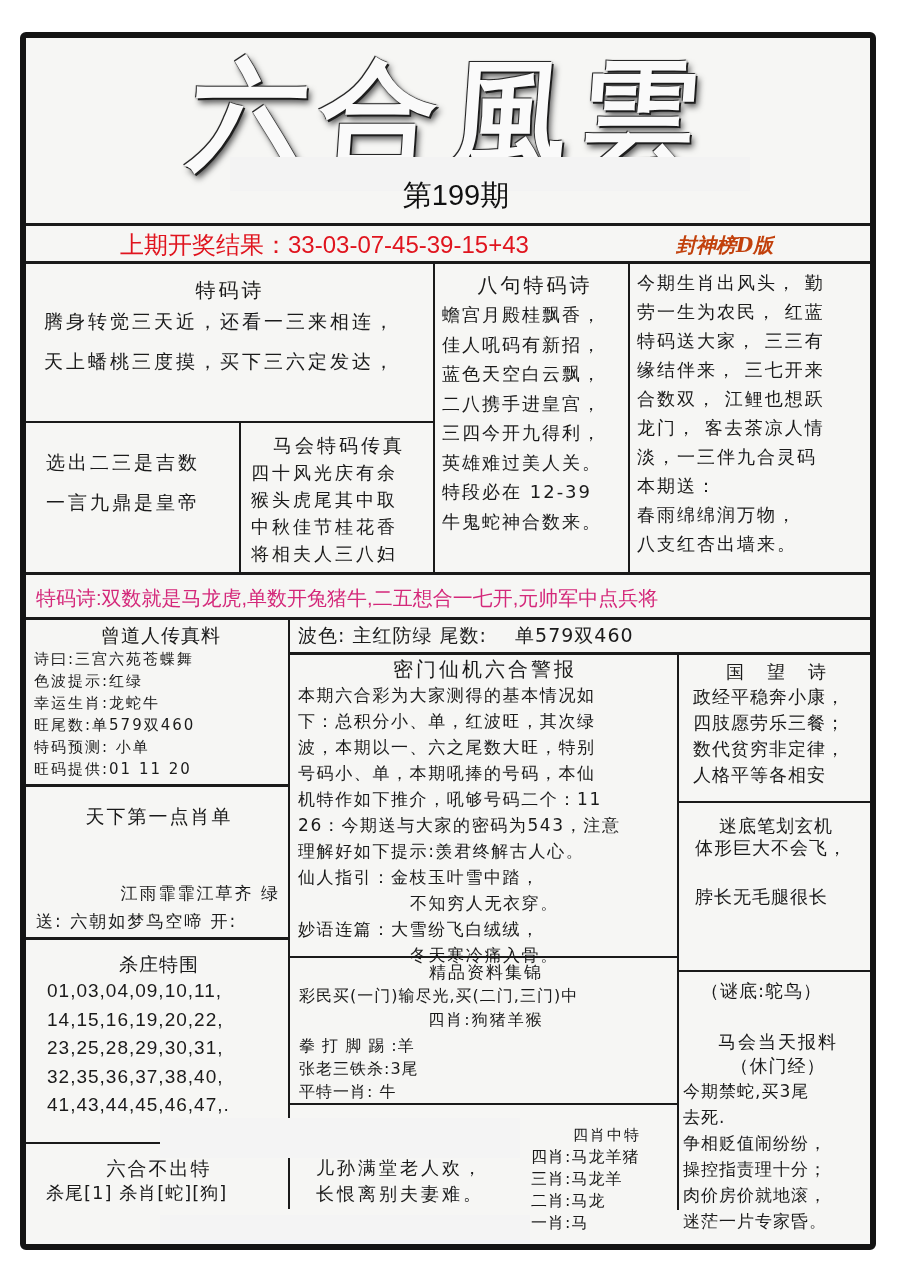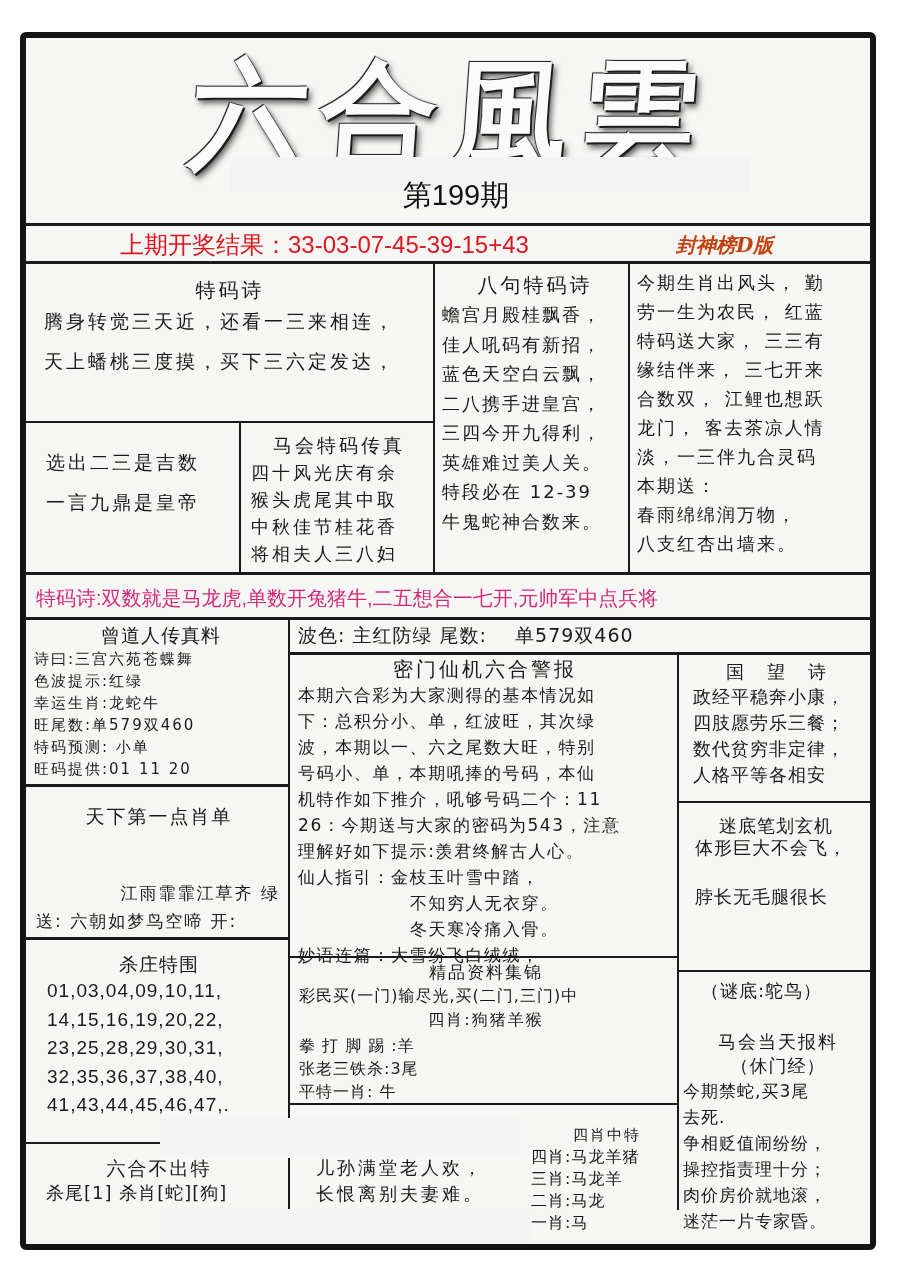--- a/index.html
+++ b/index.html
@@ -176,24 +176,24 @@
   <div class="md" style="padding-left:5px;letter-spacing:1.6px;">下：总积分小、单，红波旺，其次绿</div>
   <div class="md" style="padding-left:5px;letter-spacing:1.6px;">波，本期以一、六之尾数大旺，特别</div>
   <div class="md" style="padding-left:5px;letter-spacing:1.6px;">号码小、单，本期吼捧的号码，本仙</div>
   <div class="md" style="padding-left:5px;letter-spacing:1.6px;">机特作如下推介，吼够号码二个：11</div>
   <div class="md" style="padding-left:5px;letter-spacing:1.6px;">26：今期送与大家的密码为543，注意</div>
   <div class="md" style="padding-left:5px;letter-spacing:1.6px;">理解好如下提示:羡君终解古人心。</div>
   <div class="md" style="padding-left:5px;letter-spacing:1.6px;">
     <span>仙人指引：</span><span>金枝玉叶雪中踏，</span>
   </div>
   <div class="md" style="padding-left:117px;letter-spacing:1.6px;">不知穷人无衣穿。</div>
-  <div class="md" style="padding-left:117px;letter-spacing:1.6px;">冬天寒冷痛入骨。</div>
   <div class="md" style="padding-left:5px;letter-spacing:1.6px;">
     <span>妙语连篇：</span><span>大雪纷飞白绒绒，</span>
   </div>
+  <div class="md" style="padding-left:117px;letter-spacing:1.6px;">冬天寒冷痛入骨。</div>
 </div>
 <div class="hline" style="left:289px;top:956px;width:389px;height:2px;"></div>
 
 <div class="abs" style="left:295px;top:960px;width:382px;overflow:hidden;">
   <div class="title" style="font-size:17px;letter-spacing:2px;line-height:24px;">精品资料集锦</div>
   <div style="font-size:16px;line-height:24px;letter-spacing:1px;white-space:nowrap;padding-left:4px;">彩民买(一门)输尽光,买(二门,三门)中</div>
   <div style="font-size:16px;line-height:24px;letter-spacing:2px;white-space:nowrap;text-align:center;">四肖:狗猪羊猴</div>
   <div style="padding-left:4px;margin-top:2px;">
     <div style="font-size:16px;line-height:23px;letter-spacing:1px;white-space:nowrap;">拳 打 脚 踢 :羊</div>
     <div style="font-size:16px;line-height:23px;letter-spacing:1px;white-space:nowrap;">张老三铁杀:3尾</div>

